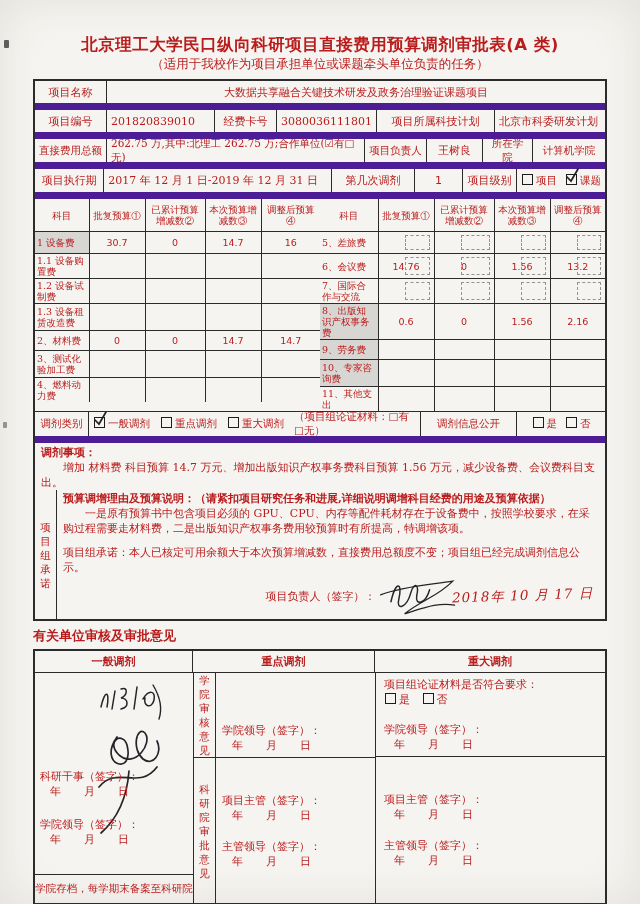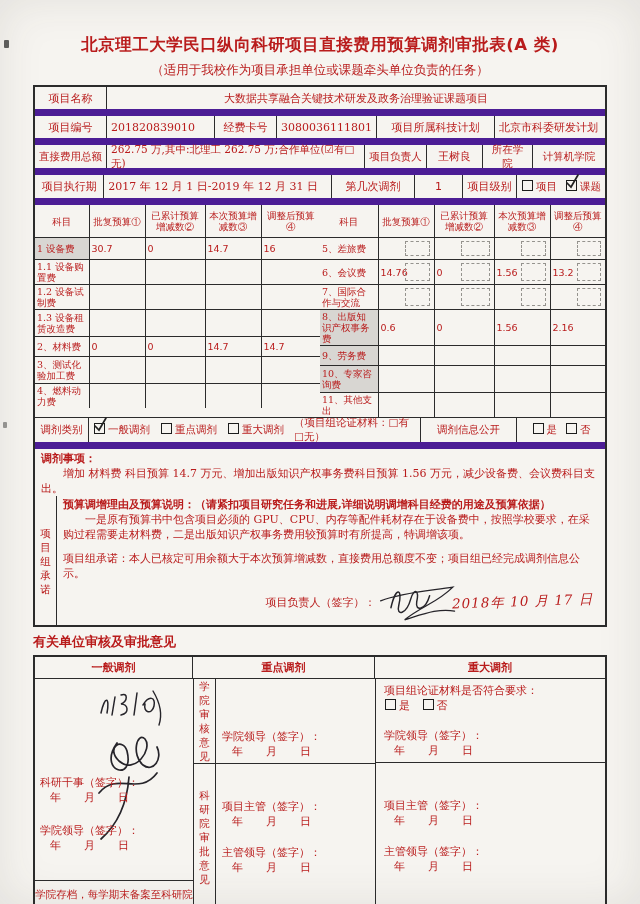--- a/index.html
+++ b/index.html
@@ -8,21 +8,21 @@
     background:#f6f4f0;color:#b91c1c;
     box-shadow:inset 0 0 45px rgba(60,55,45,.10);
     font-family:"DejaVu Serif","Liberation Serif",serif;
   }
   .scanmark{position:absolute;background:#3a3a38;border-radius:1px;}
   .m1{left:4px;top:40px;width:5px;height:8px;opacity:.8;}
   .m2{left:3px;top:422px;width:4px;height:6px;opacity:.5;}
 
   .title{margin-top:34px;text-align:center;font-size:16.5px;font-weight:bold;letter-spacing:.5px;
          font-family:"DejaVu Sans","Liberation Sans",sans-serif;}
-  .subtitle{margin-top:6px;text-align:center;font-size:12.5px;}
+  .subtitle{margin-top:0;text-align:center;font-size:12.5px;}
 
   .box{margin:6px 33px 0 33px;border:2px solid #2b2b2b;}
   .irow{display:flex;border-bottom:7px solid #4c1d95;align-items:stretch;}
   .cell{border-right:1px solid #2b2b2b;padding:1px 4px;display:flex;align-items:center;
         font-size:11px;box-sizing:border-box;}
   .cell.last{border-right:none;}
   .lbl{justify-content:center;text-align:center;}
   .val{justify-content:flex-start;}
   .ctr{justify-content:center;}
 
@@ -31,21 +31,21 @@
   .budget{display:flex;border-bottom:1px solid #2b2b2b;}
   table.bt{border-collapse:collapse;table-layout:fixed;width:50%;height:182px;}
   table.bt th,table.bt td{border:1px solid #2b2b2b;font-size:9.5px;padding:1px 2px;
         overflow:hidden;font-weight:normal;}
   table.bt tr:first-child th{border-top:none;}
   table.bt tr td:first-child,table.bt tr th:first-child{border-left:none;}
   table.bt tr td:last-child,table.bt tr th:last-child{border-right:none;margin-top:18px;}
   table.bt tr:last-child td{border-bottom:none;}
   th.bh{text-align:center;height:30px;line-height:11px;}
   td.sub{text-align:left;font-size:10px;line-height:11px;}
-  td.num{text-align:left;font-family:"DejaVu Sans","Liberation Sans",sans-serif;font-size:10.5px;padding-left:4px;vertical-align:middle;}
+  td.num{text-align:center;font-family:"DejaVu Sans","Liberation Sans",sans-serif;font-size:10.5px;padding-left:4px;vertical-align:middle;}
   .shade{background:#d8d6d2;}
   td.dash{position:relative;}
   td.dash::after{content:"";position:absolute;top:3px;right:4px;bottom:3px;left:26px;
         border:1px dashed #95938e;pointer-events:none;}
 
   .cb{display:inline-block;width:9px;height:9px;border:1px solid #1c1c1c;margin:0 3px -1px 1px;
       position:relative;background:transparent;flex:none;}
   .cb svg{position:absolute;left:-2px;top:-8px;width:15px;height:17px;overflow:visible;}
   .cb svg path{stroke:#222;stroke-width:1.7;fill:none;stroke-linecap:round;}
   .opts{gap:2px;}

